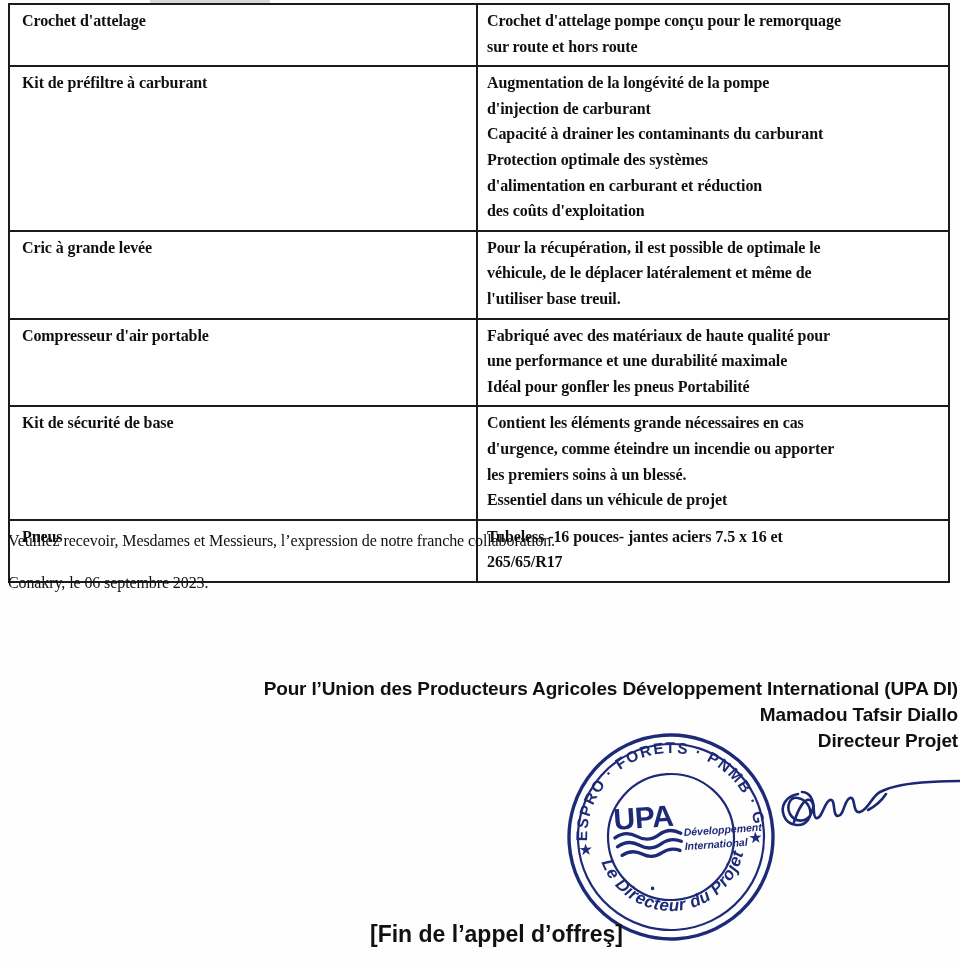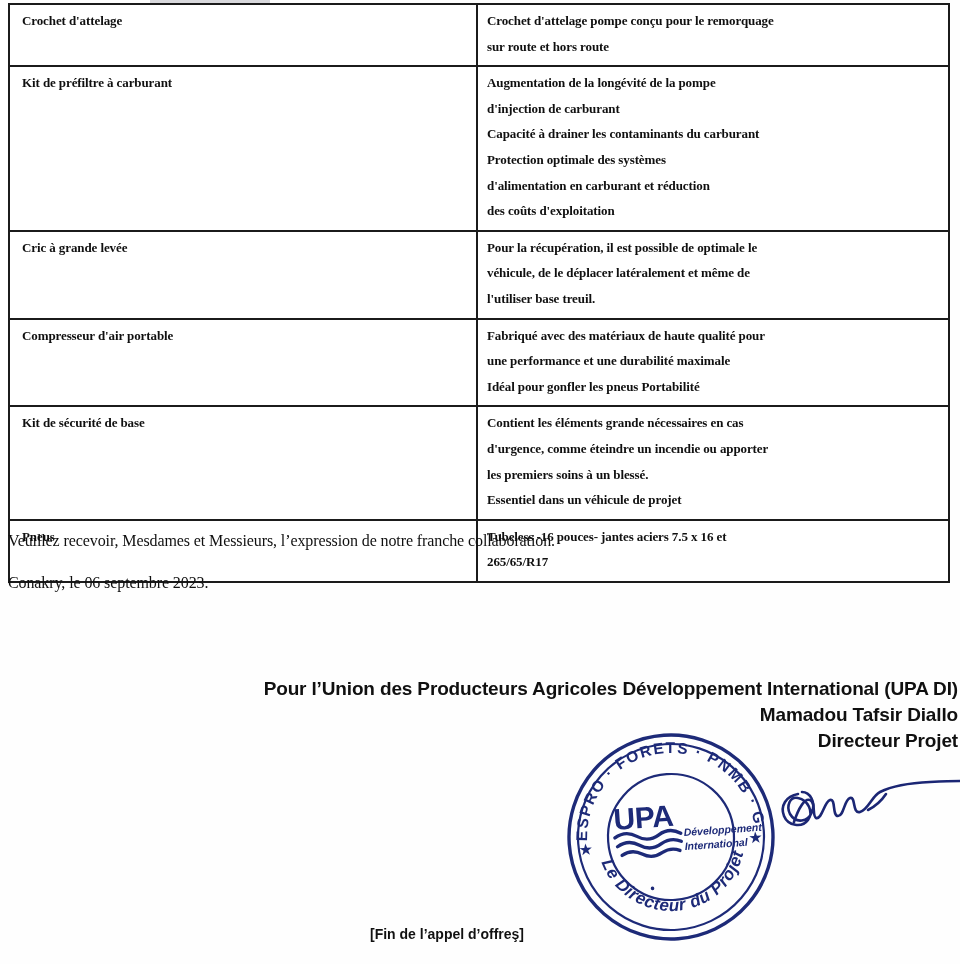--- a/index.html
+++ b/index.html
@@ -35,21 +35,21 @@
     table-layout: fixed;
     background: #ffffff;
   }
   .spec-table col.c-item { width: 468px; }
   .spec-table col.c-desc { width: 472px; }
 
   .spec-table td {
     border: 2px solid #1b1b1b;
     vertical-align: top;
     padding: 3px 6px 6px 10px;
-    font-size: 13px;
+    font-size: 16px;
     line-height: 25.6px;
     font-weight: 600;
     letter-spacing: -0.1px;
   }
   .spec-table td.cell-item {
     padding-left: 12px;
   }
   .spec-table td.cell-desc {
     padding-left: 9px;
   }
@@ -91,21 +91,21 @@
   }
   #signature-block .sig-line { display: block; }
 
   
   #end-marker {
     position: absolute;
     left: 370px;
     top: 922px;
     font-family: "Liberation Sans", "DejaVu Sans", sans-serif;
     font-weight: bold;
-    font-size: 14px;
+    font-size: 23px;
     line-height: 24px;
     color: #111111;
     white-space: nowrap;
   }
 
   
   #official-stamp {
     position: absolute;
     left: 565px;
     top: 731px;

